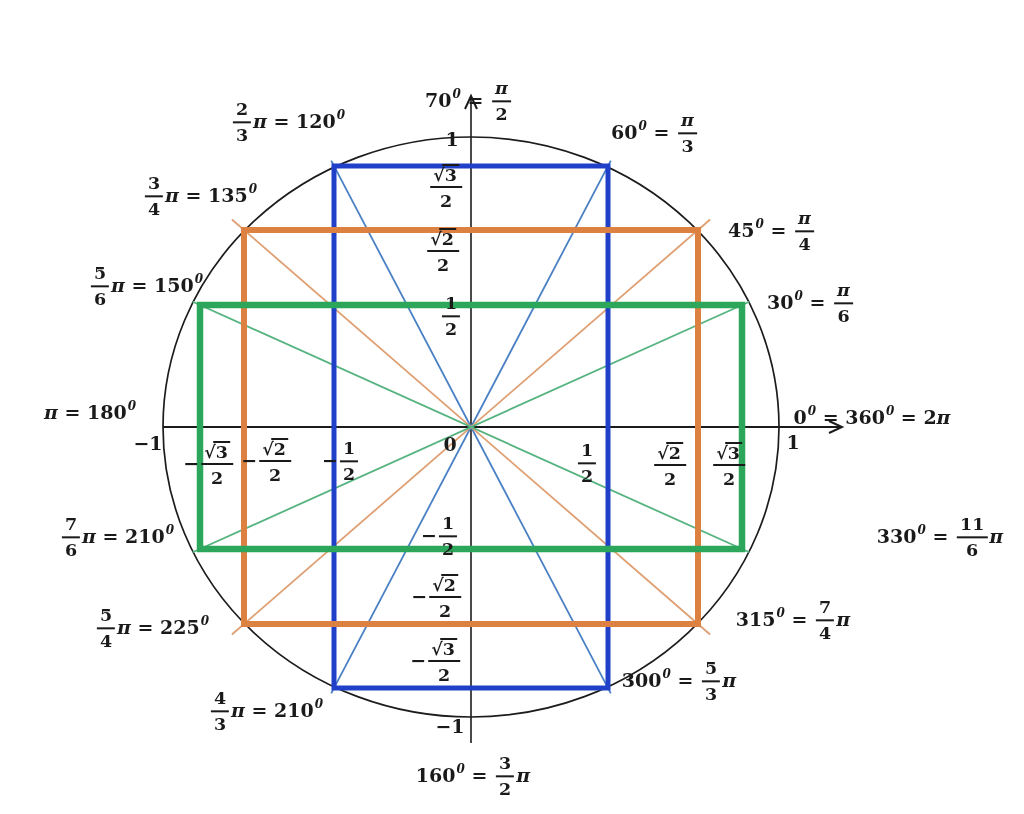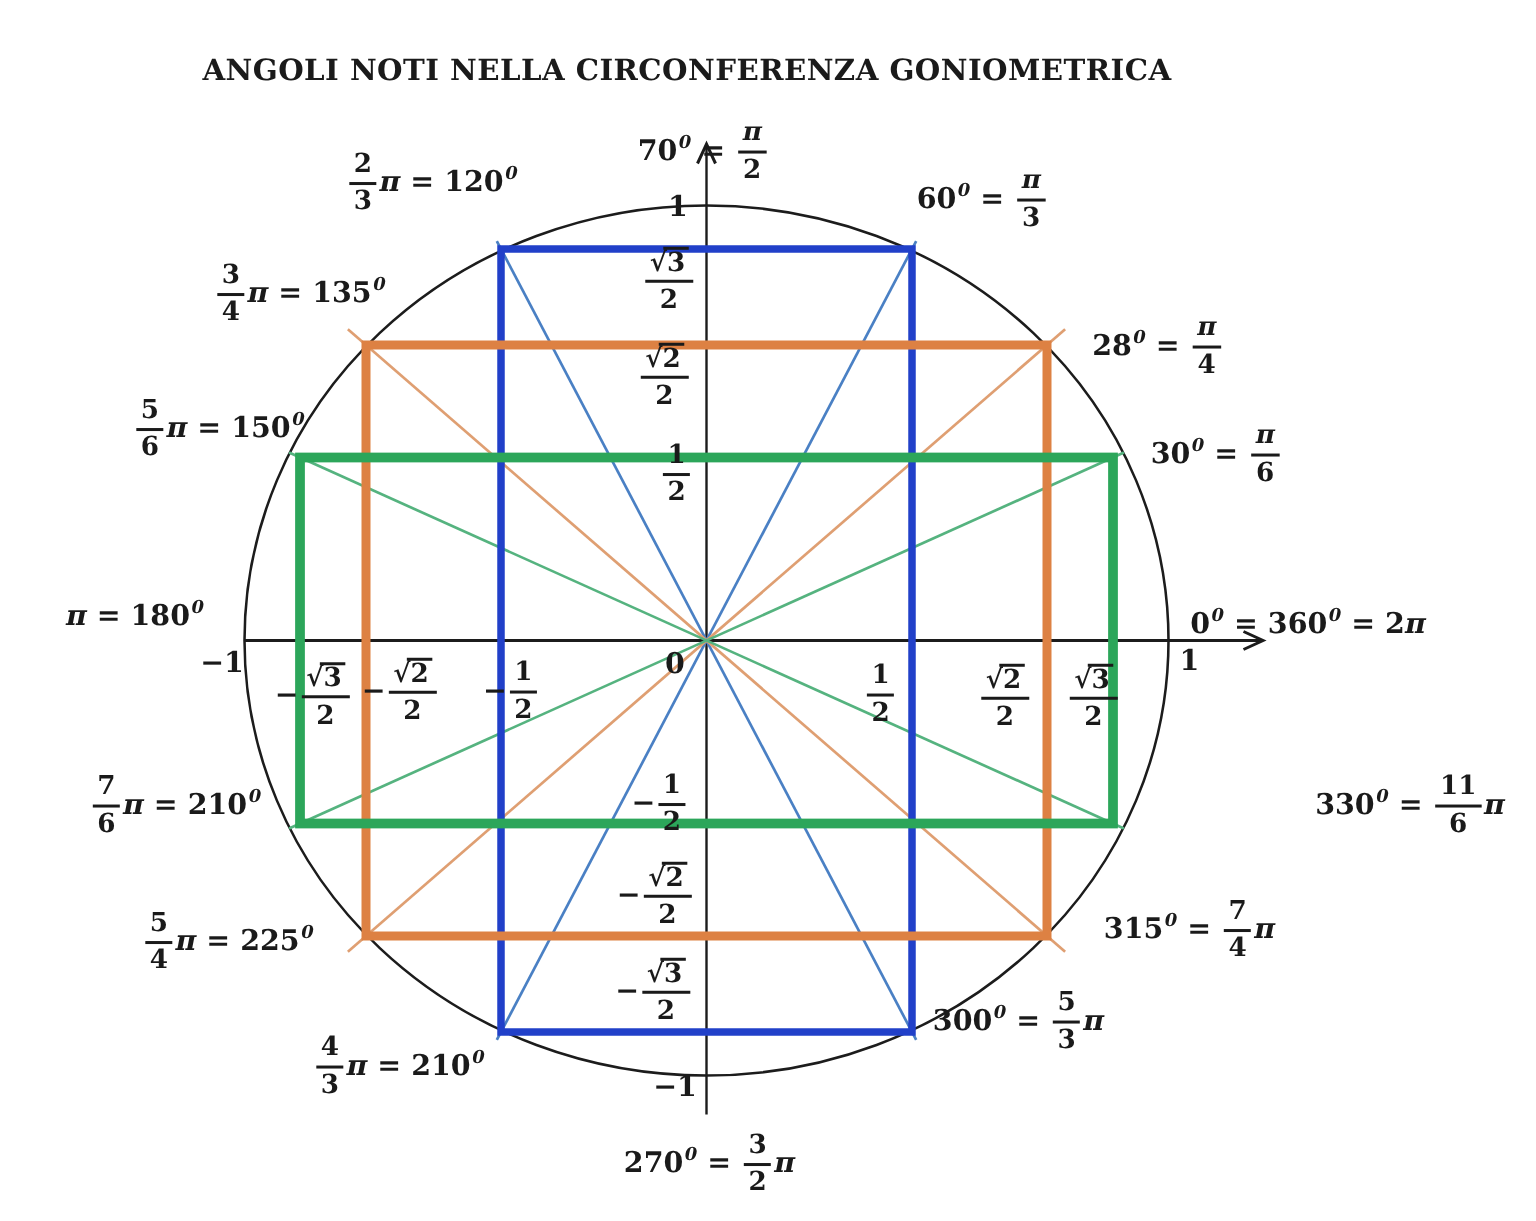--- a/index.html
+++ b/index.html
@@ -45,31 +45,30 @@
       <line x1="331.2113955316531" y1="160.68740316614213" x2="610.7886044683469" y2="693.3125968338579" stroke="#4a80c4" stroke-width="1.8"></line>
       <line x1="331.2113955316531" y1="693.3125968338579" x2="610.7886044683469" y2="160.68740316614213" stroke="#4a80c4" stroke-width="1.8"></line>
       <line x1="231.91600312964962" y1="219.5130071213259" x2="710.0839968703503" y2="634.4869928786741" stroke="#df9f72" stroke-width="1.8"></line>
       <line x1="231.91600312964962" y1="634.4869928786741" x2="710.0839968703503" y2="219.5130071213259" stroke="#df9f72" stroke-width="1.8"></line>
       <line x1="192.7051317138941" y1="301.7159633545944" x2="749.2948682861058" y2="552.2840366454056" stroke="#55b37f" stroke-width="1.8"></line>
       <line x1="192.7051317138941" y1="552.2840366454056" x2="749.2948682861058" y2="301.7159633545944" stroke="#55b37f" stroke-width="1.8"></line>
       <rect x="334" y="166" width="274" height="522" fill="none" stroke="#2140c9" stroke-width="5"></rect>
       <rect x="244" y="230" width="454" height="394" fill="none" stroke="#dd8143" stroke-width="6"></rect>
       <rect x="200" y="305" width="542" height="244" fill="none" stroke="#2ca65a" stroke-width="6.5"></rect>
     </svg>
-  <div class="title" style="left: 458px; top: 47px;">ANGOLI NOTI NELLA CIRCONFERENZA GONIOMETRICA</div>
   <div id="labels-layer">
       <div class="lbl" style="left: 469px; top: 101px;"><span class="t">70</span><span class="deg">0</span><span class="t">&nbsp;=&nbsp;</span><span class="frac"><span class="num"><span class="t it">π</span></span><span class="den"><span class="t">2</span></span></span></div>
       <div class="lbl" style="left: 655px; top: 133px;"><span class="t">60</span><span class="deg">0</span><span class="t">&nbsp;=&nbsp;</span><span class="frac"><span class="num"><span class="t it">π</span></span><span class="den"><span class="t">3</span></span></span></div>
-      <div class="lbl" style="left: 772px; top: 231px;"><span class="t">28</span><span class="deg">0</span><span class="t">&nbsp;=&nbsp;</span><span class="frac"><span class="num"><span class="t it">π</span></span><span class="den"><span class="t">4</span></span></span></div>
+      <div class="lbl" style="left: 772px; top: 231px;"><span class="t">45</span><span class="deg">0</span><span class="t">&nbsp;=&nbsp;</span><span class="frac"><span class="num"><span class="t it">π</span></span><span class="den"><span class="t">4</span></span></span></div>
       <div class="lbl" style="left: 811px; top: 303px;"><span class="t">30</span><span class="deg">0</span><span class="t">&nbsp;=&nbsp;</span><span class="frac"><span class="num"><span class="t it">π</span></span><span class="den"><span class="t">6</span></span></span></div>
       <div class="lbl" style="left: 872px; top: 417px;"><span class="t">0</span><span class="deg">0</span><span class="t">&nbsp;=&nbsp;360</span><span class="deg">0</span><span class="t">&nbsp;=&nbsp;2</span><span class="t it">π</span></div>
       <div class="lbl" style="left: 900px; top: 537px; margin-left: 40px;"><span class="t">330</span><span class="deg">0</span><span class="t">&nbsp;=&nbsp;</span><span class="frac"><span class="num"><span class="t">11</span></span><span class="den"><span class="t">6</span></span></span><span class="t it">π</span></div>
       <div class="lbl" style="left: 793px; top: 620px;"><span class="t">315</span><span class="deg">0</span><span class="t">&nbsp;=&nbsp;</span><span class="frac"><span class="num"><span class="t">7</span></span><span class="den"><span class="t">4</span></span></span><span class="t it">π</span></div>
       <div class="lbl" style="left: 679px; top: 681px;"><span class="t">300</span><span class="deg">0</span><span class="t">&nbsp;=&nbsp;</span><span class="frac"><span class="num"><span class="t">5</span></span><span class="den"><span class="t">3</span></span></span><span class="t it">π</span></div>
-      <div class="lbl" style="left: 473px; top: 776px;"><span class="t">270</span><span class="deg">0</span><span class="t">&nbsp;=&nbsp;</span><span class="frac"><span class="num"><span class="t">3</span></span><span class="den"><span class="t">2</span></span></span><span class="t it">π</span></div>
+      <div class="lbl" style="left: 473px; top: 776px;"><span class="t">160</span><span class="deg">0</span><span class="t">&nbsp;=&nbsp;</span><span class="frac"><span class="num"><span class="t">3</span></span><span class="den"><span class="t">2</span></span></span><span class="t it">π</span></div>
       <div class="lbl" style="left: 266px; top: 711px;"><span class="frac"><span class="num"><span class="t">4</span></span><span class="den"><span class="t">3</span></span></span><span class="t it">π</span><span class="t">&nbsp;=&nbsp;210</span><span class="deg">0</span></div>
       <div class="lbl" style="left: 152px; top: 628px;"><span class="frac"><span class="num"><span class="t">5</span></span><span class="den"><span class="t">4</span></span></span><span class="t it">π</span><span class="t">&nbsp;=&nbsp;225</span><span class="deg">0</span></div>
       <div class="lbl" style="left: 117px; top: 537px;"><span class="frac"><span class="num"><span class="t">7</span></span><span class="den"><span class="t">6</span></span></span><span class="t it">π</span><span class="t">&nbsp;=&nbsp;210</span><span class="deg">0</span></div>
       <div class="lbl" style="left: 90px; top: 412px;"><span class="t it">π</span><span class="t">&nbsp;=&nbsp;180</span><span class="deg">0</span></div>
       <div class="lbl" style="left: 146px; top: 286px;"><span class="frac"><span class="num"><span class="t">5</span></span><span class="den"><span class="t">6</span></span></span><span class="t it">π</span><span class="t">&nbsp;=&nbsp;150</span><span class="deg">0</span></div>
       <div class="lbl" style="left: 200px; top: 196px;"><span class="frac"><span class="num"><span class="t">3</span></span><span class="den"><span class="t">4</span></span></span><span class="t it">π</span><span class="t">&nbsp;=&nbsp;135</span><span class="deg">0</span></div>
       <div class="lbl" style="left: 288px; top: 122px;"><span class="frac"><span class="num"><span class="t">2</span></span><span class="den"><span class="t">3</span></span></span><span class="t it">π</span><span class="t">&nbsp;=&nbsp;120</span><span class="deg">0</span></div>
       <div class="lbl" style="left: 148px; top: 443px;"><span class="t">−1</span></div>
       <div class="lbl" style="left: 209px; top: 464px;"><span class="t">−</span><span class="frac"><span class="num"><span class="sqrt"><span class="srad">√</span><span class="sbar">3</span></span></span><span class="den"><span class="t">2</span></span></span></div>
       <div class="lbl" style="left: 267px; top: 461px;"><span class="t">−</span><span class="frac"><span class="num"><span class="sqrt"><span class="srad">√</span><span class="sbar">2</span></span></span><span class="den"><span class="t">2</span></span></span></div>

